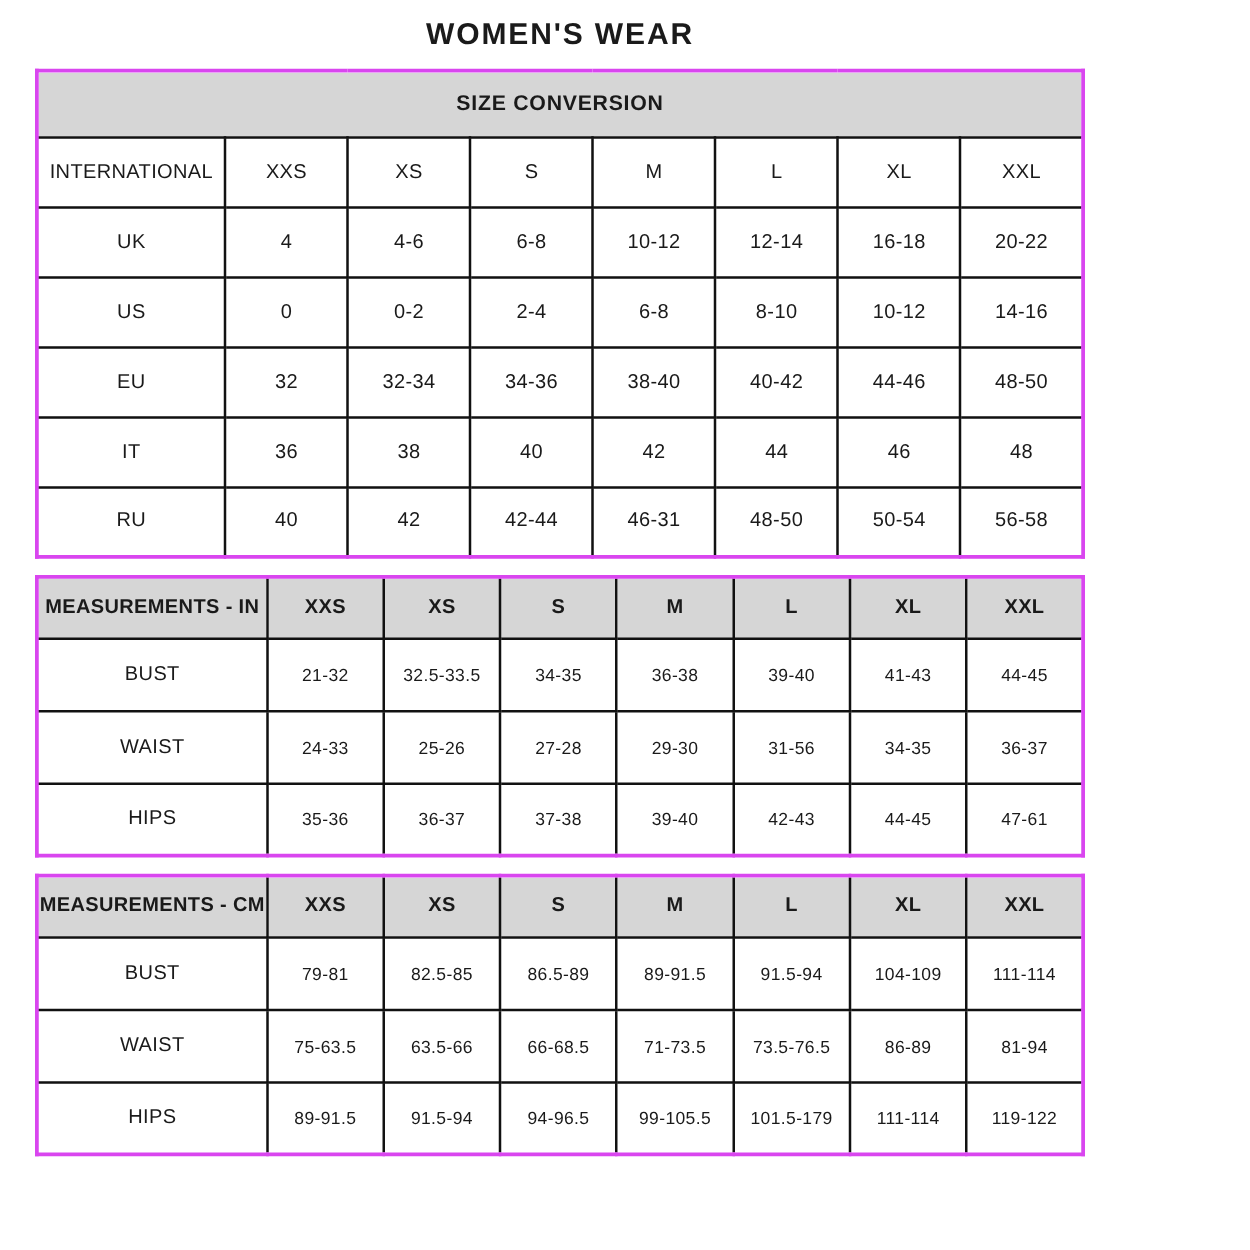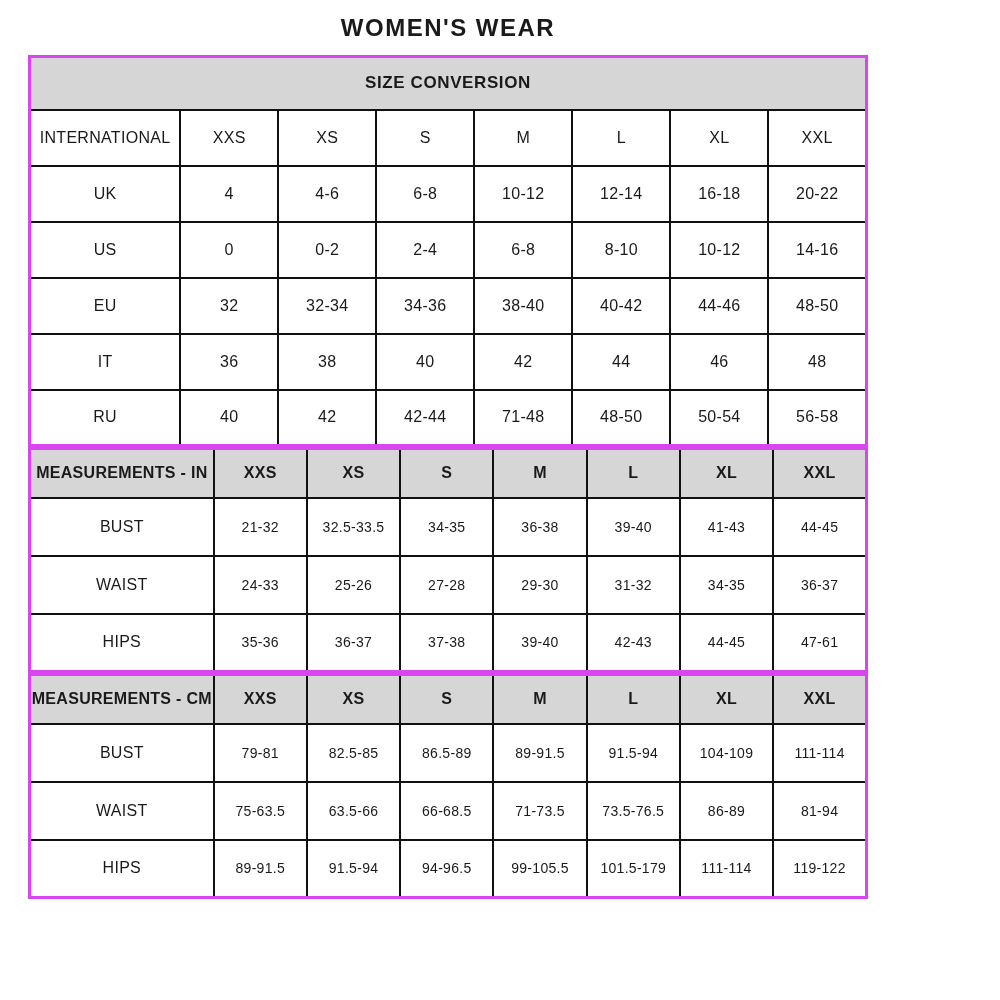--- a/index.html
+++ b/index.html
@@ -31,21 +31,21 @@
     overflow: hidden;
     white-space: nowrap;
   }
   .gray { background: #d6d6d6; }
 
   
   .t-conv .banner-row td { height: 53px; font-size: 17px; font-weight: bold; letter-spacing: 0.6px; }
   .t-conv .head-row td, .t-conv .data-row td { height: 56px; font-size: 16px; }
 
   
-  .t-meas { }
+  .t-meas { margin-top: 13px; }
   .t-meas .head-row td { height: 49px; font-size: 16px; font-weight: bold; }
   .t-meas .data-row td { height: 58px; font-size: 14px; }
   .t-meas .data-row td.row-label { font-size: 16px; }
 </style>
 </head>
 <body>
 
 <div class="page">
 
   <div class="page-title">WOMEN'S WEAR</div>
@@ -113,21 +113,21 @@
         <td>42</td>
         <td>44</td>
         <td>46</td>
         <td>48</td>
       </tr>
       <tr class="data-row">
         <td class="row-label">RU</td>
         <td>40</td>
         <td>42</td>
         <td>42-44</td>
-        <td>71-48</td>
+        <td>46-31</td>
         <td>48-50</td>
         <td>50-54</td>
         <td>56-58</td>
       </tr>
     </tbody>
   </table>
 
   <table class="t-meas">
     <colgroup>
       <col style="width:22%">
@@ -159,21 +159,21 @@
         <td>39-40</td>
         <td>41-43</td>
         <td>44-45</td>
       </tr>
       <tr class="data-row">
         <td class="row-label">WAIST</td>
         <td>24-33</td>
         <td>25-26</td>
         <td>27-28</td>
         <td>29-30</td>
-        <td>31-32</td>
+        <td>31-56</td>
         <td>34-35</td>
         <td>36-37</td>
       </tr>
       <tr class="data-row">
         <td class="row-label">HIPS</td>
         <td>35-36</td>
         <td>36-37</td>
         <td>37-38</td>
         <td>39-40</td>
         <td>42-43</td>

